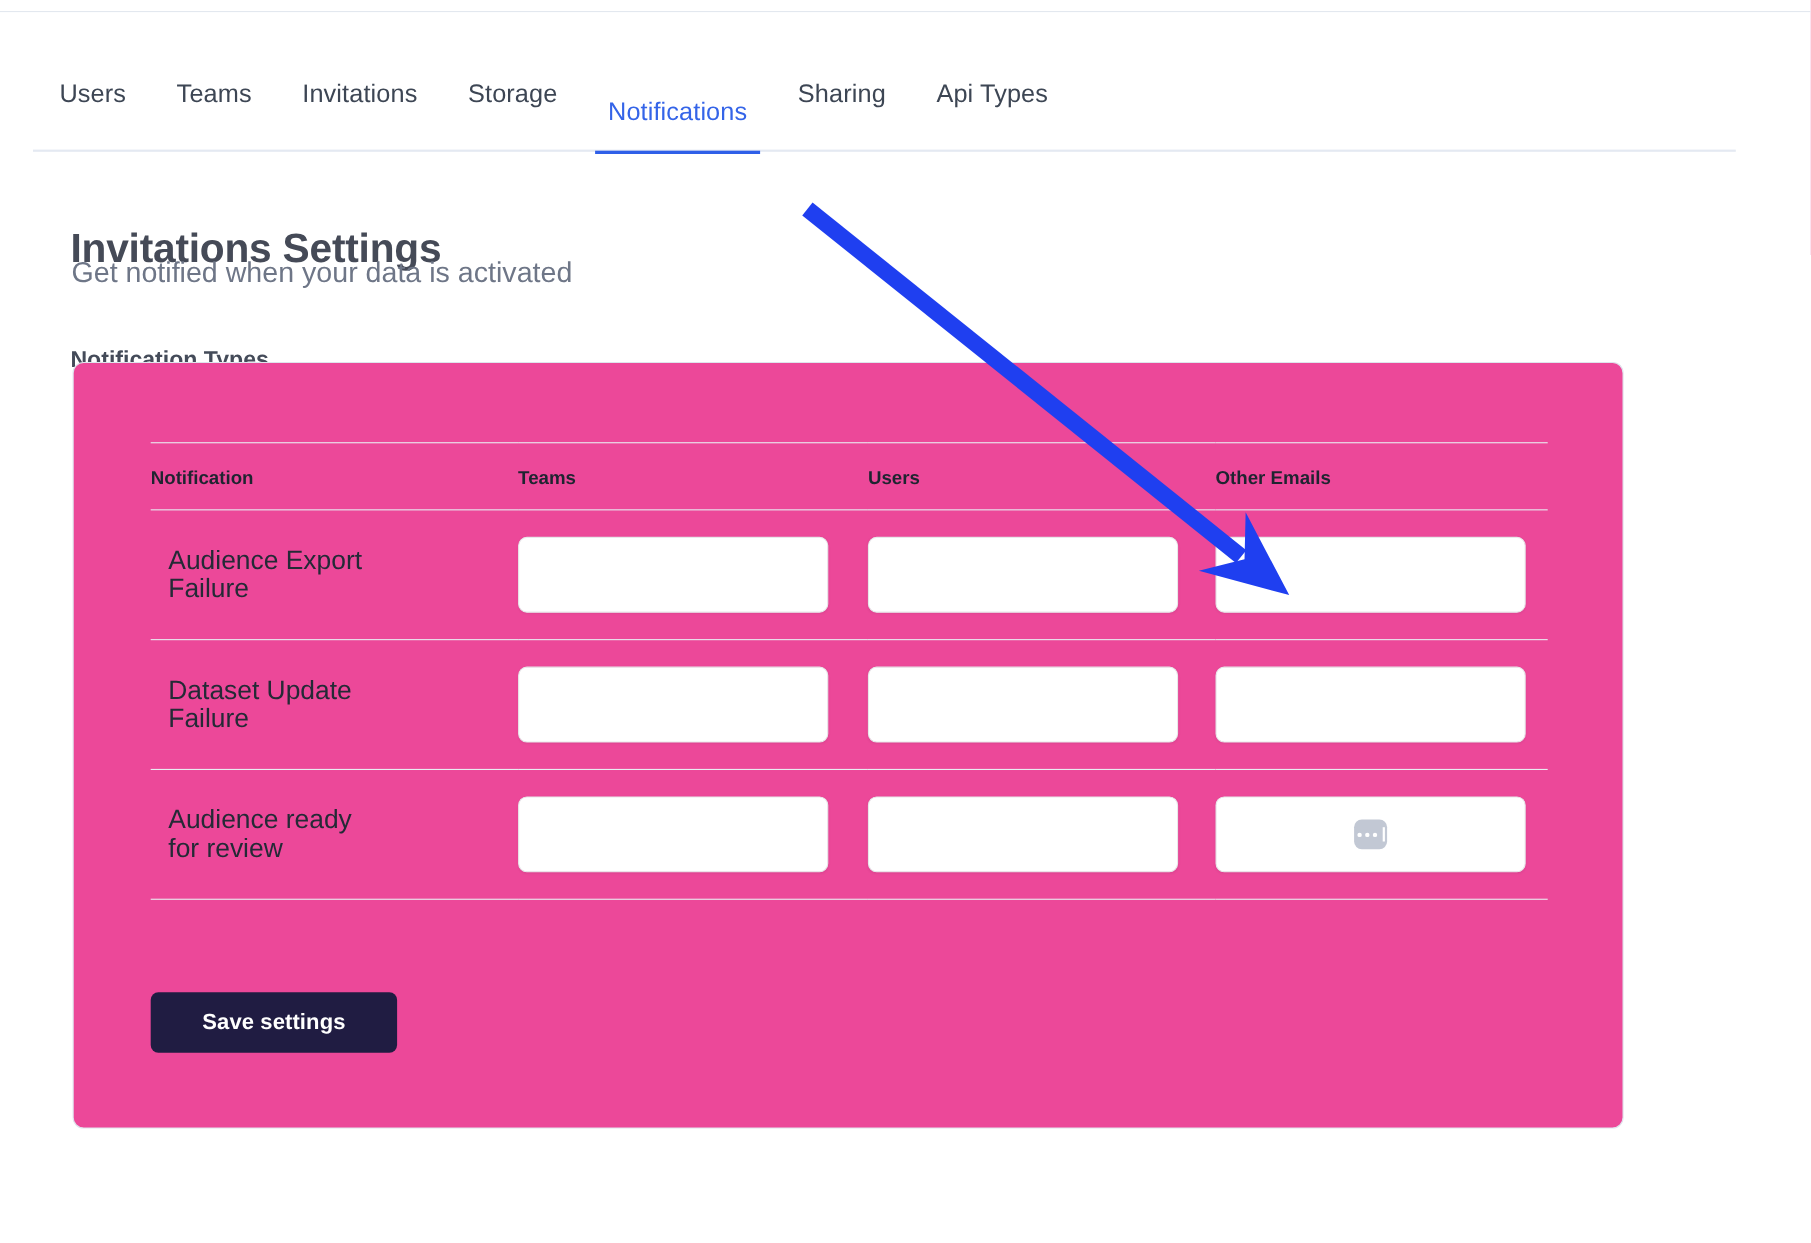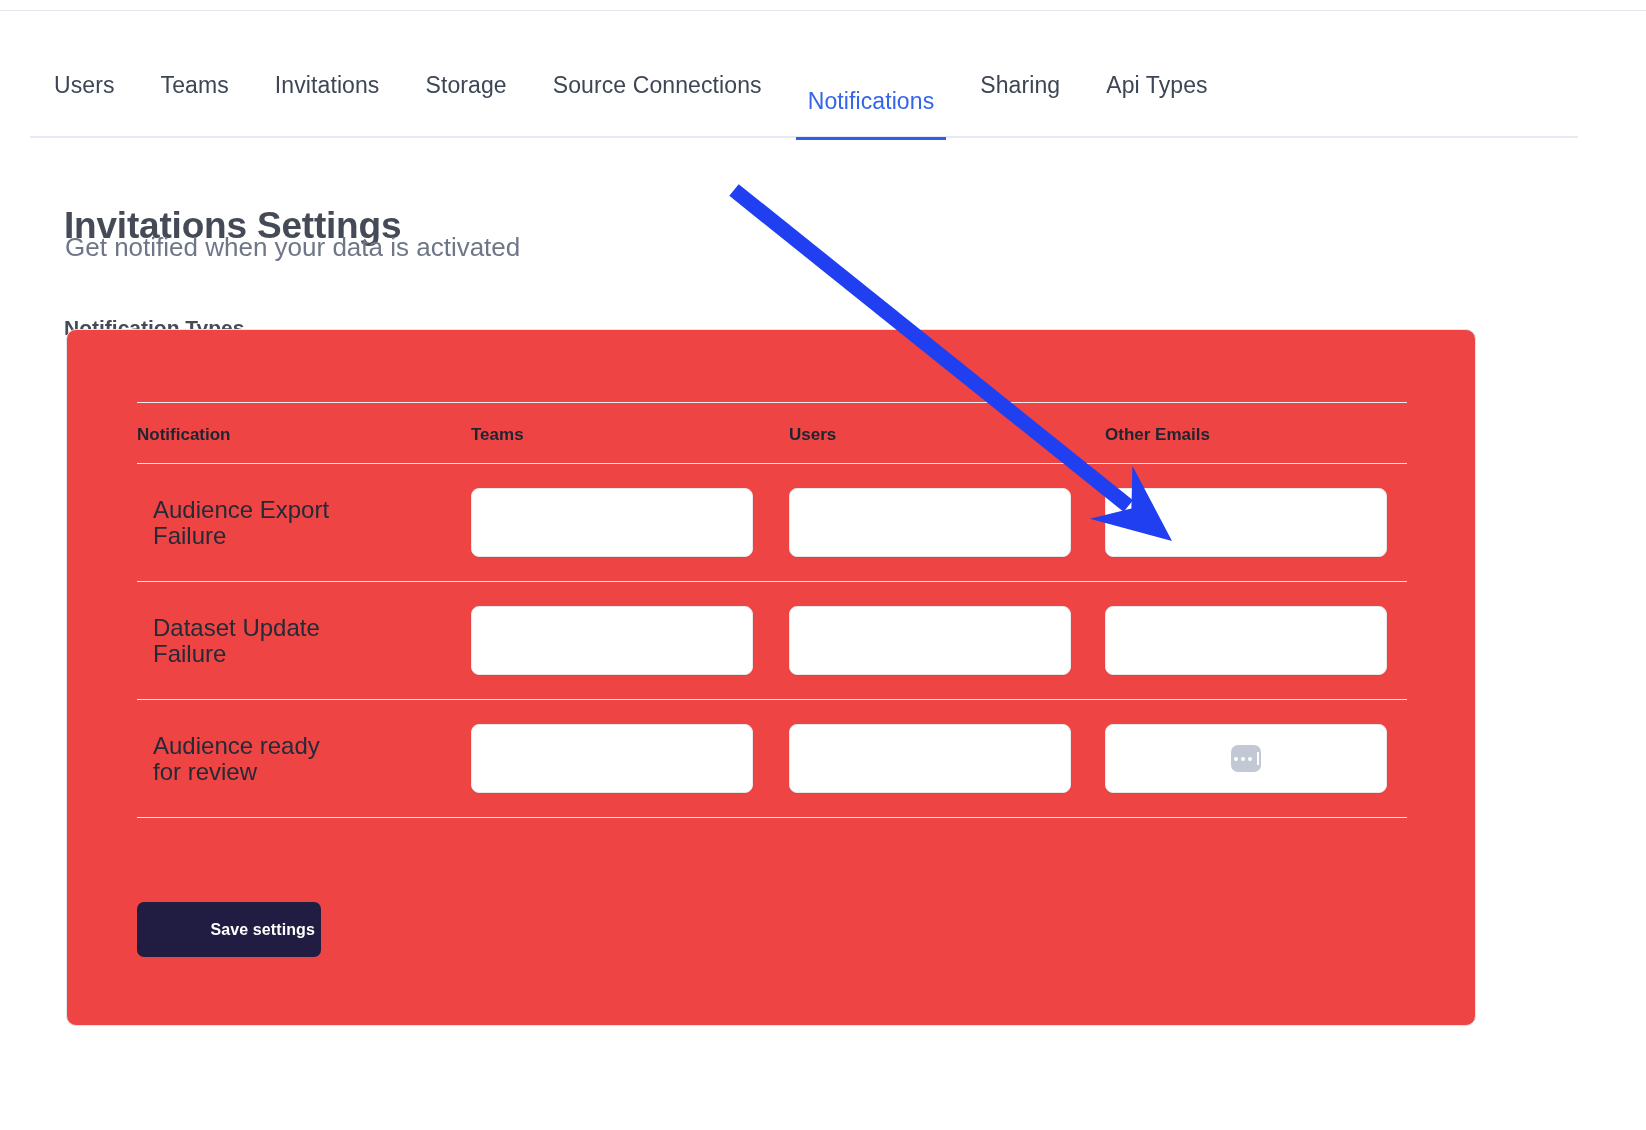--- a/index.html
+++ b/index.html
@@ -82,21 +82,21 @@
   }
 
   
   .card {
     position: absolute;
     left: 66px; top: 329px;
     width: 1410px;
     height: 697px;
     border: 1.5px solid #dfe4ed;
     border-radius: 10px;
-    background: #ef4444;
+    background: #ec4899;
   }
 
   
   .tbl {
     position: absolute;
     left: 70px; top: 72px;
     width: 1270px;
     border-collapse: collapse;
   }
   .tbl th {
@@ -169,53 +169,51 @@
     width: 2px; height: 13px;
     background: #ffffff;
     margin-left: 2px;
   }
 
   
   .save-btn {
     position: absolute;
     left: 70px;
     top: 572px;
-    width: 184px;
+    width: 224px;
     height: 55px;
     background: #201c42;
     color: #ffffff;
     border: none;
     border-radius: 7px;
     font-family: "Liberation Sans", sans-serif;
-    font-size: 16px;
+    font-size: 20px;
     font-weight: 700;
     letter-spacing: .1px;
     cursor: pointer;
-    text-align: right;
   }
 
   
   .annot {
     position: absolute;
     left: 0; top: 0;
     width: 1646px; height: 1130px;
     pointer-events: none;
   }
 </style>
 </head>
 <body>
 
 <div class="top-rule"></div>
 
 <nav class="tabbar" id="tabbar">
     <div class="tab">Users</div>
     <div class="tab">Teams</div>
     <div class="tab">Invitations</div>
     <div class="tab">Storage</div>
-    <div class="tab">Source Connections</div>
     <div class="tab active">Notifications</div>
     <div class="tab">Sharing</div>
     <div class="tab">Api Types</div>
   </nav>
 
 <h1 class="page-title">Invitations Settings</h1>
 <div class="page-sub">Get notified when your data is activated</div>
 <h2 class="section-title">Notification Types</h2>
 
 <section class="card">

